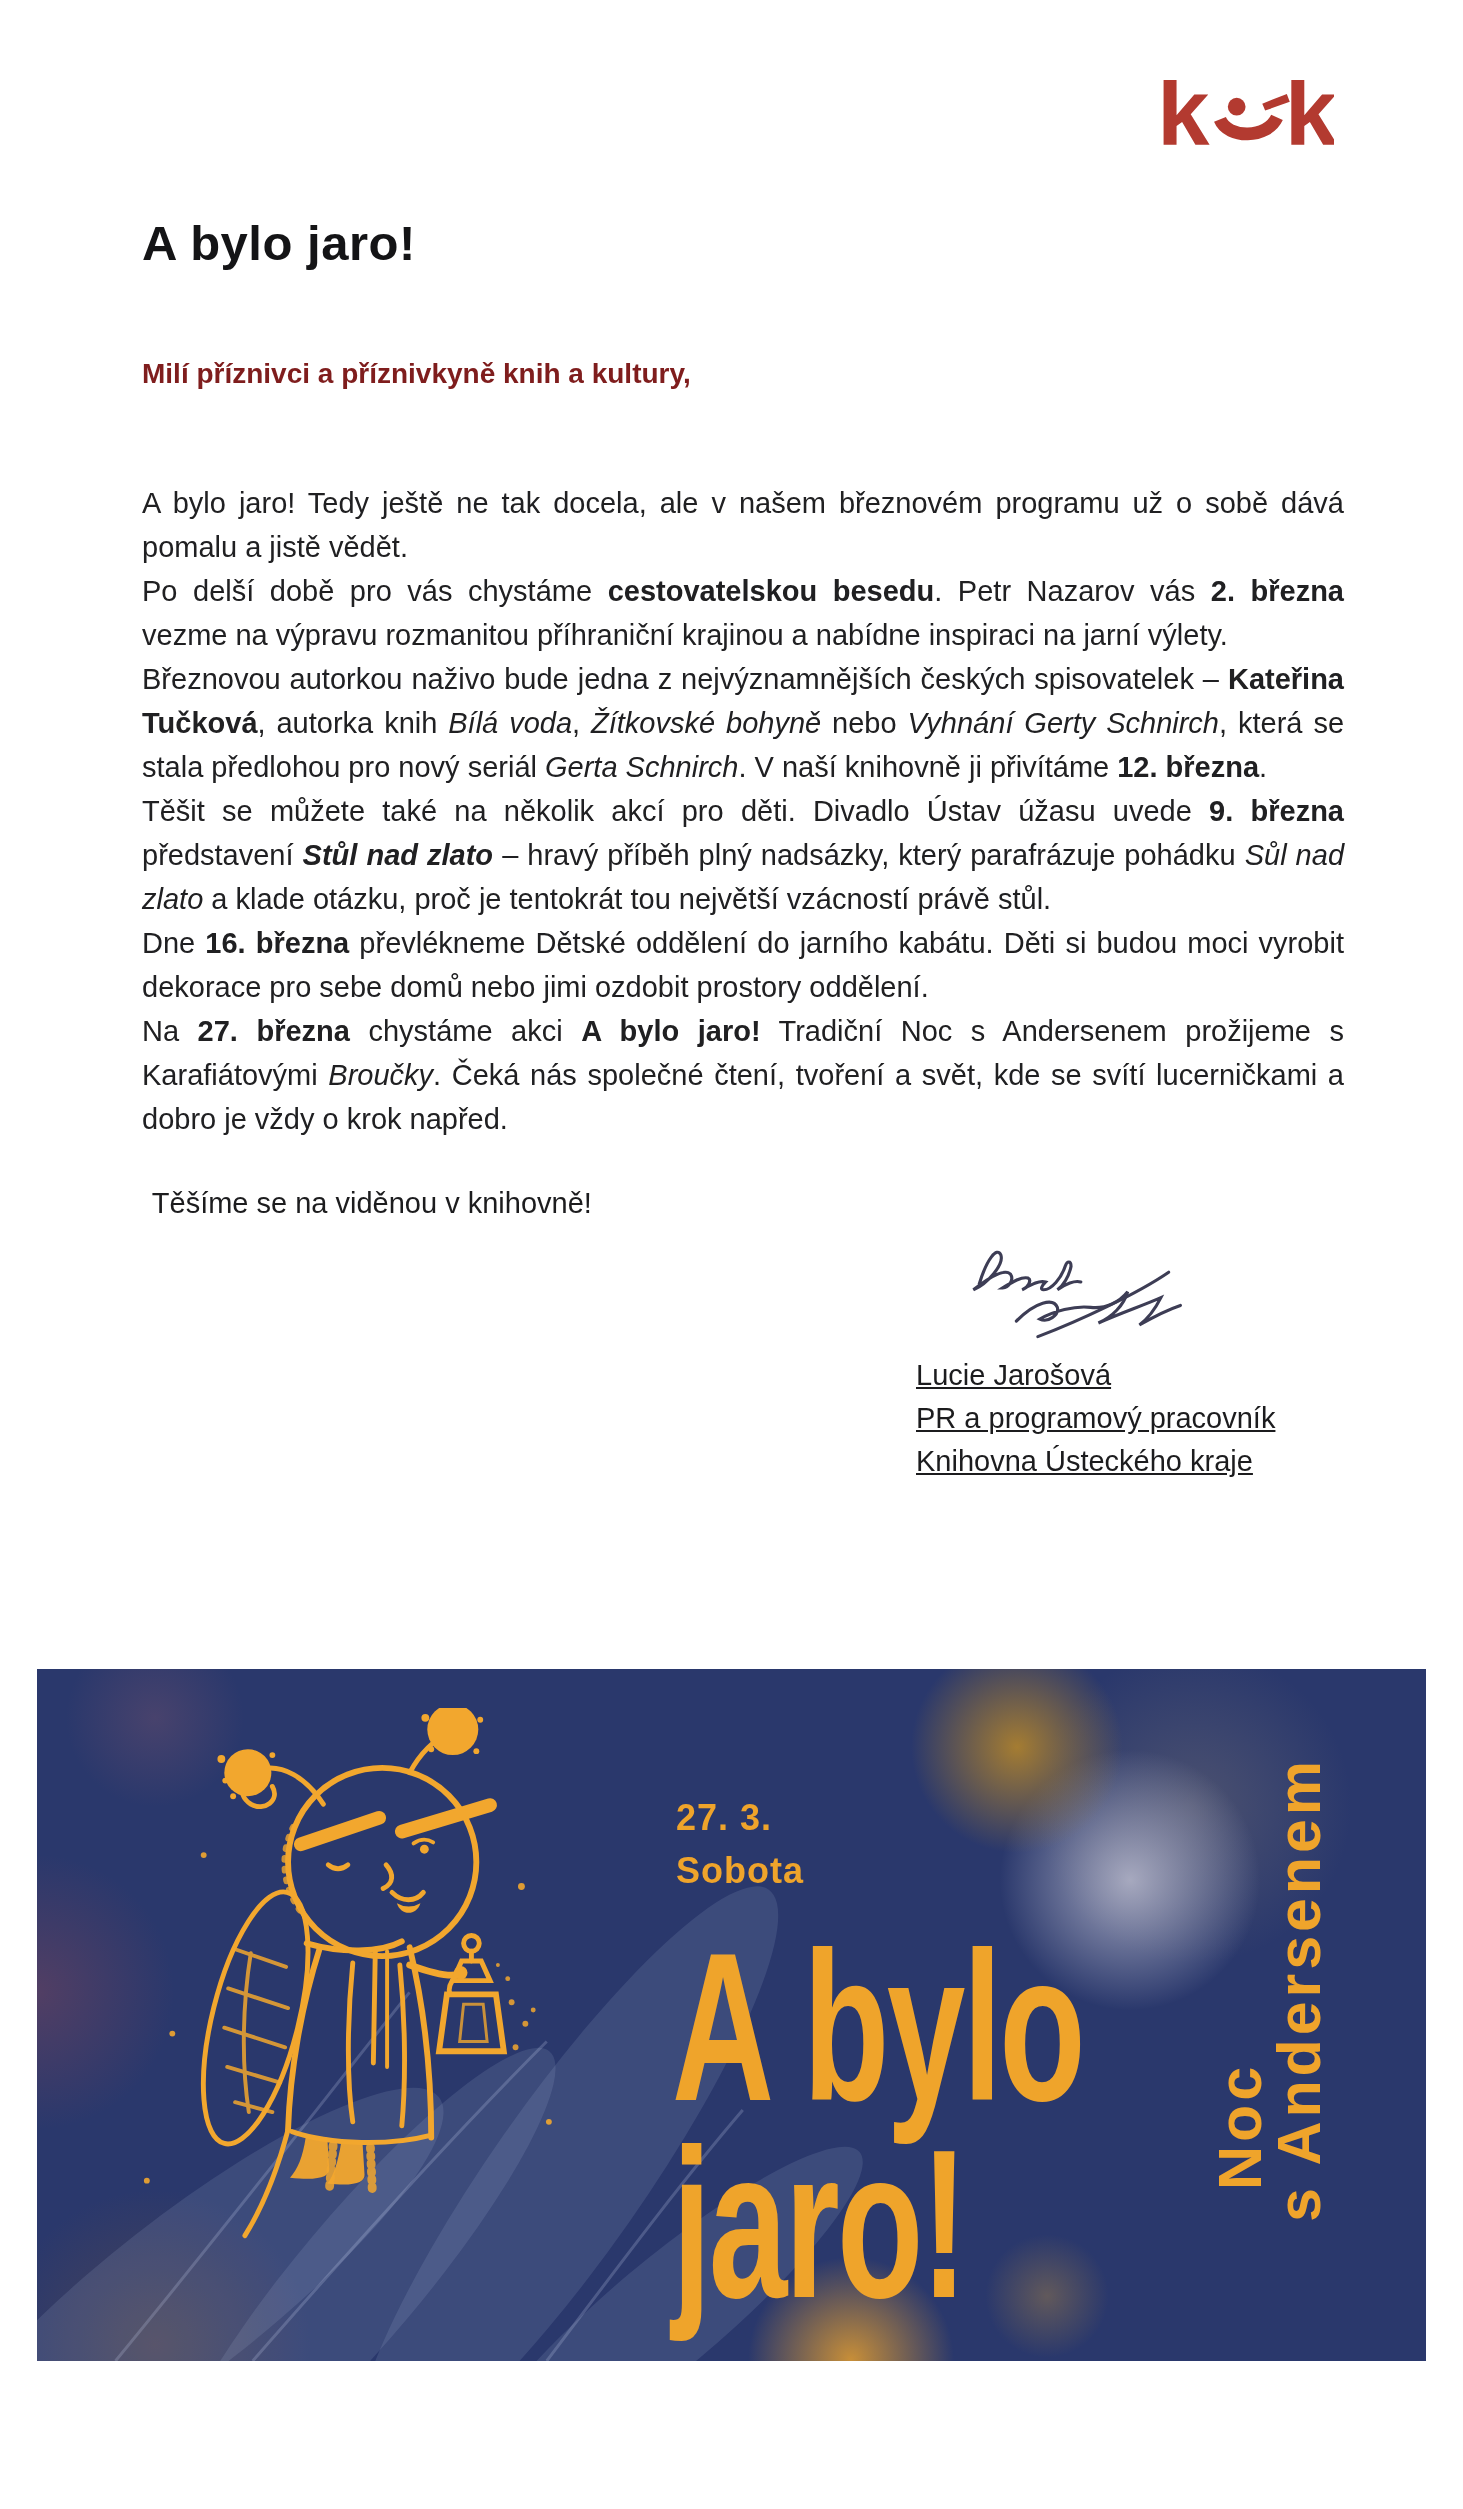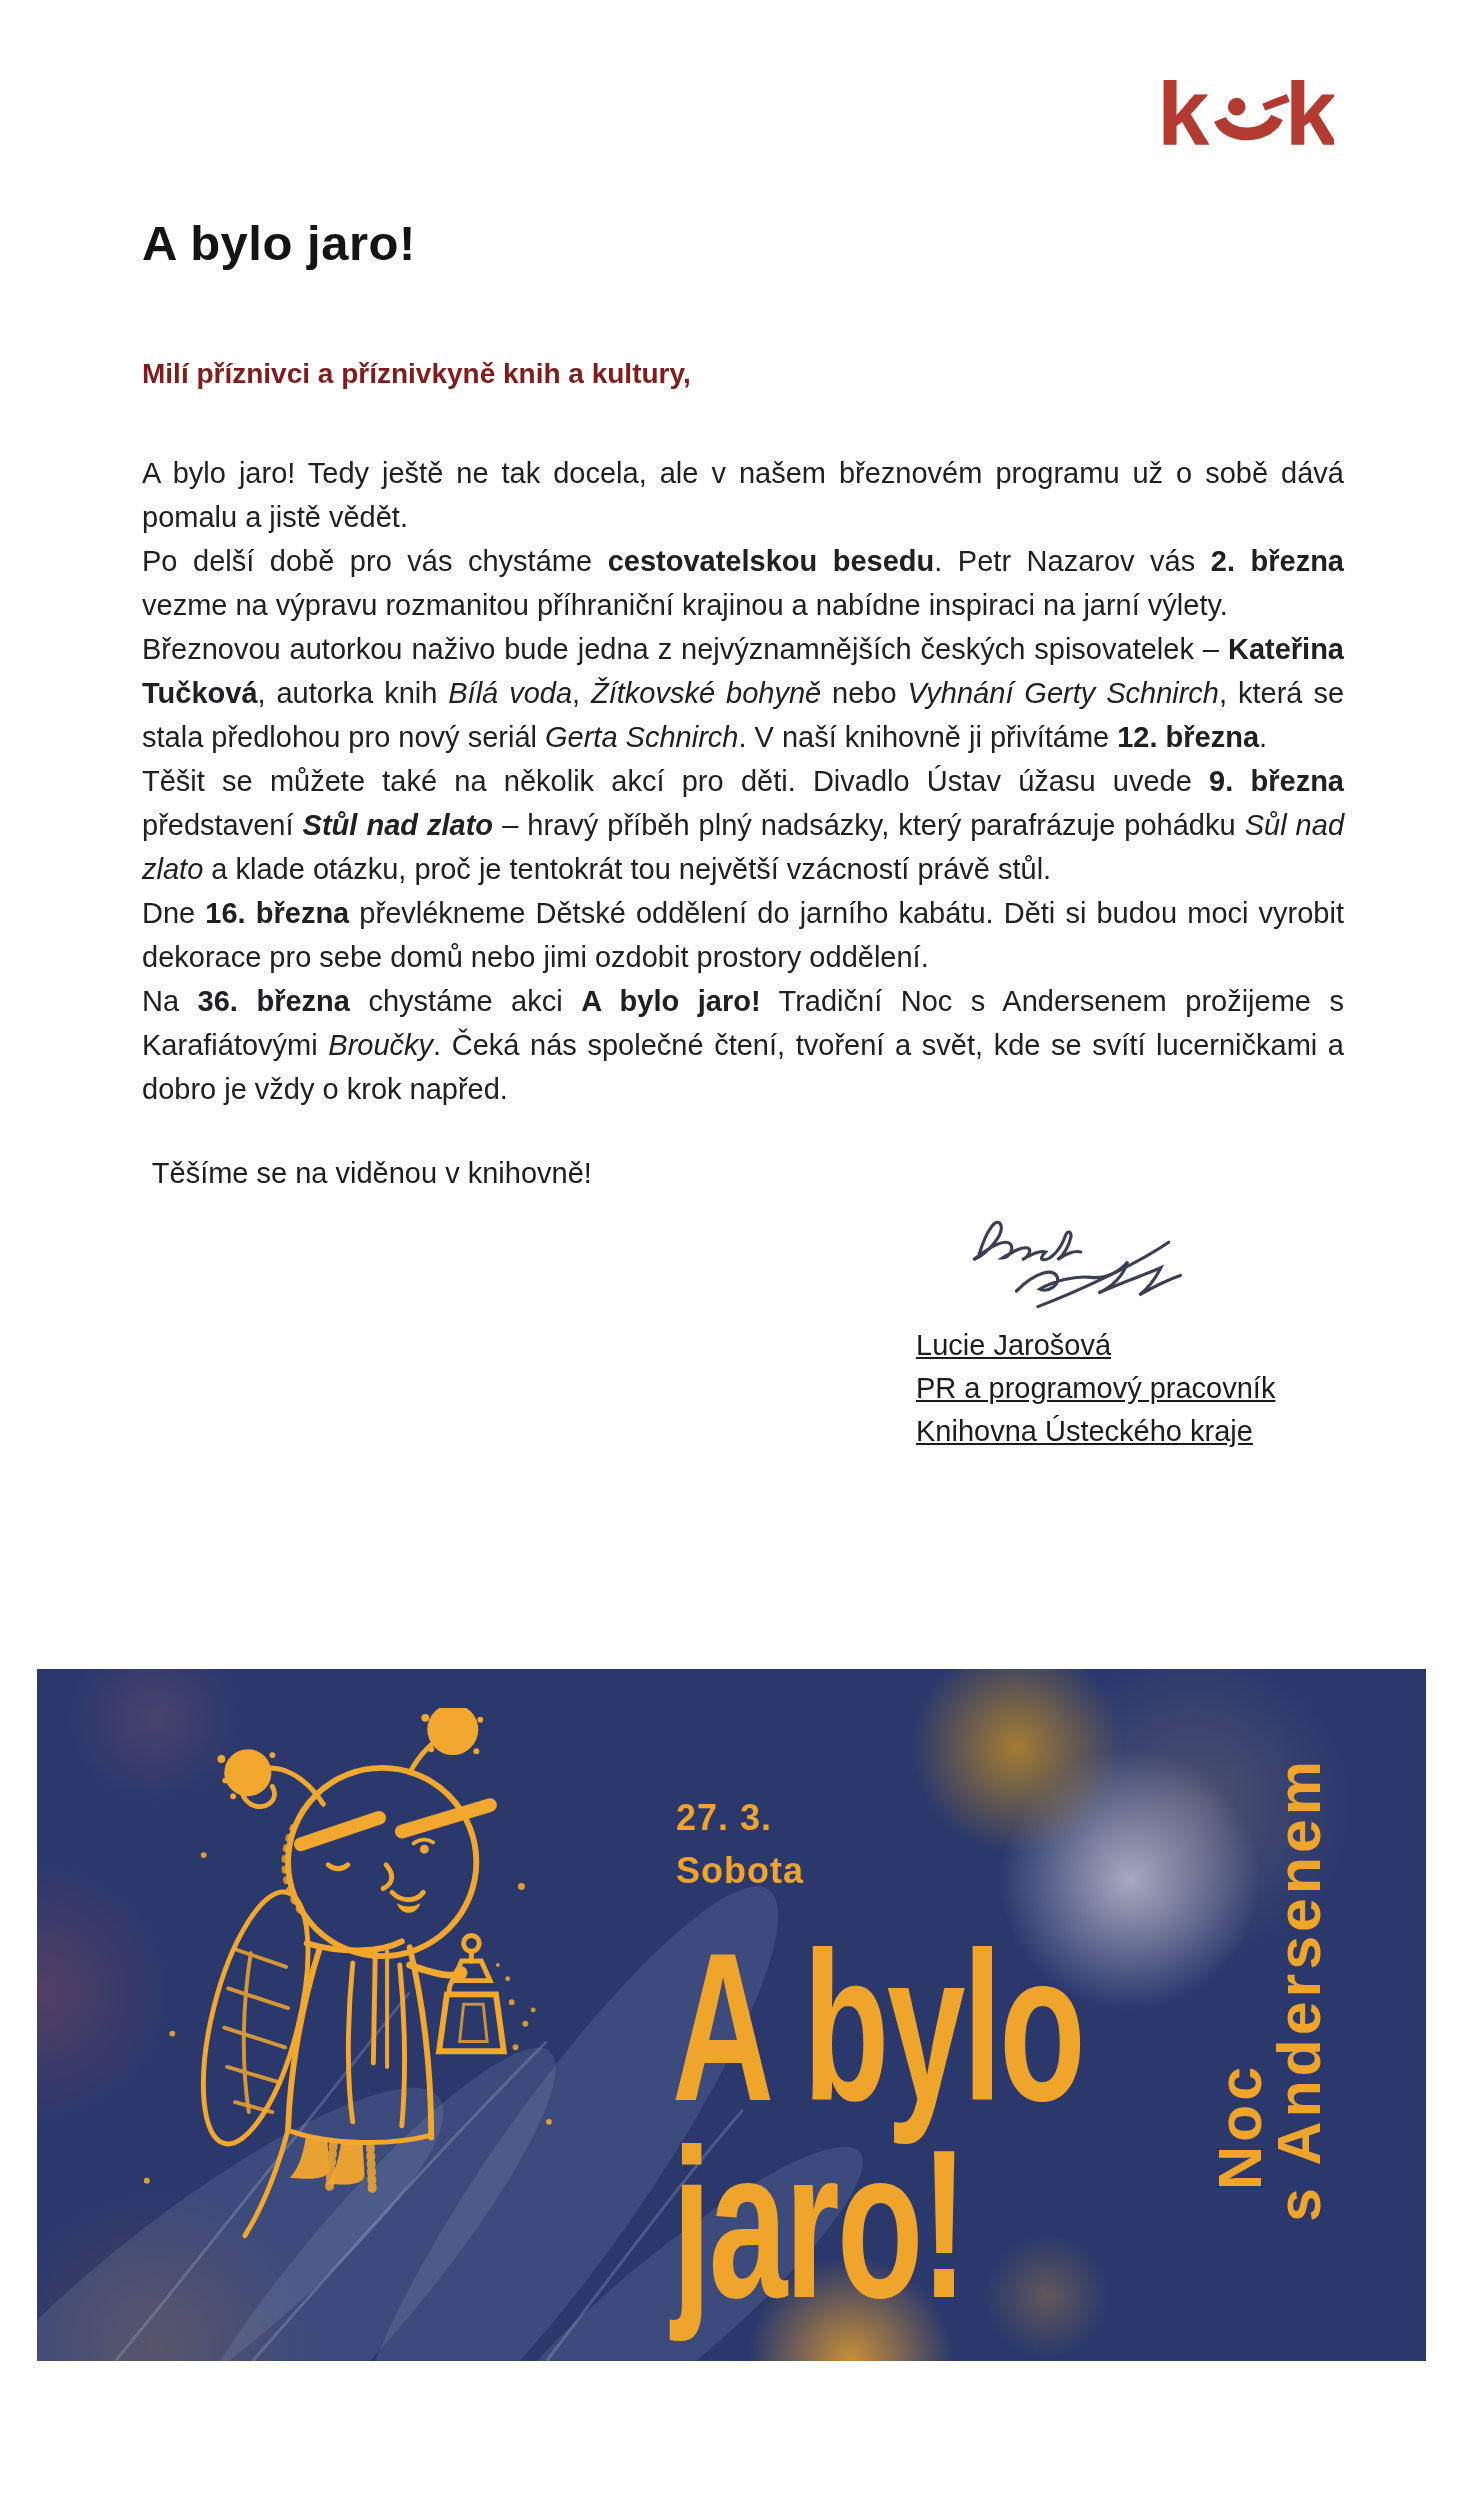--- a/index.html
+++ b/index.html
@@ -15,21 +15,21 @@
 
   
   .logo{position:absolute;top:80px;left:1161px;width:173px;height:71px;cursor:pointer;}
 
   
   .letter{position:absolute;left:142px;top:216px;width:1202px;}
   .letter h1{
     margin:0;font-size:49px;line-height:55px;font-weight:bold;letter-spacing:0.5px;color:#141416;
   }
   .greeting{margin-top:84px;font-size:28px;line-height:37px;font-weight:bold;color:#7f1d1d;}
-  .body-text{margin-top:59px;font-size:29px;line-height:44px;text-align:justify;color:#202022;}
+  .body-text{margin-top:89px;font-size:29px;line-height:44px;text-align:justify;color:#202022;}
   .body-text p{margin:0;}
   .b{font-weight:bold;}
   .i{font-style:italic;}
   .closing{margin-top:40px;font-size:29px;line-height:44px;padding-left:9.8px;}
 
   .signature{margin-top:13.7px;margin-left:774px;font-size:29px;line-height:43px;text-decoration:underline;}
   .sig-script{display:block;margin-left:5.9px;margin-bottom:-9.8px;}
 
   
   .banner{
@@ -84,21 +84,21 @@
   <div class="letter">
     <h1>A bylo jaro!</h1>
     <div class="greeting">Milí příznivci a příznivkyně knih a kultury,</div>
 
     <div class="body-text">
         <p><span>A bylo jaro! Tedy ještě ne tak docela, ale v našem březnovém programu už o sobě dává pomalu a jistě vědět.</span></p>
         <p><span>Po delší době pro vás chystáme </span><span class="b">cestovatelskou besedu</span><span>. Petr Nazarov vás </span><span class="b">2. března</span><span> vezme na výpravu rozmanitou příhraniční krajinou a nabídne inspiraci na jarní výlety.</span></p>
         <p><span>Březnovou autorkou naživo bude jedna z nejvýznamnějších českých spisovatelek – </span><span class="b">Kateřina Tučková</span><span>, autorka knih </span><span class="i">Bílá voda</span><span>, </span><span class="i">Žítkovské bohyně</span><span> nebo </span><span class="i">Vyhnání Gerty Schnirch</span><span>, která se stala předlohou pro nový seriál </span><span class="i">Gerta Schnirch</span><span>. V naší knihovně ji přivítáme </span><span class="b">12. března</span><span>.</span></p>
         <p><span>Těšit se můžete také na několik akcí pro děti. Divadlo Ústav úžasu uvede </span><span class="b">9. března</span><span> představení </span><span class="b i">Stůl nad zlato</span><span> – hravý příběh plný nadsázky, který parafrázuje pohádku </span><span class="i">Sůl nad zlato</span><span> a klade otázku, proč je tentokrát tou největší vzácností právě stůl.</span></p>
         <p><span>Dne </span><span class="b">16. března</span><span> převlékneme Dětské oddělení do jarního kabátu. Děti si budou moci vyrobit dekorace pro sebe domů nebo jimi ozdobit prostory oddělení.</span></p>
-        <p><span>Na </span><span class="b">36. března</span><span> chystáme akci </span><span class="b">A bylo jaro!</span><span> Tradiční Noc s Andersenem prožijeme s Karafiátovými </span><span class="i">Broučky</span><span>. Čeká nás společné čtení, tvoření a svět, kde se svítí lucerničkami a dobro je vždy o krok napřed.</span></p>
+        <p><span>Na </span><span class="b">27. března</span><span> chystáme akci </span><span class="b">A bylo jaro!</span><span> Tradiční Noc s Andersenem prožijeme s Karafiátovými </span><span class="i">Broučky</span><span>. Čeká nás společné čtení, tvoření a svět, kde se svítí lucerničkami a dobro je vždy o krok napřed.</span></p>
       </div>
 
     <div class="closing">Těšíme se na viděnou v knihovně!</div>
 
     <div class="signature">
       <svg class="sig-script" width="343" height="125" viewBox="0 0 350 128" aria-hidden="true">
         <g fill="none" stroke="#3d3d55" stroke-width="3.2" stroke-linecap="round">
           <path d="M58 46 C 66 20 76 8 80 16 C 84 26 66 46 52 52 C 70 38 84 30 90 36 C 94 42 88 50 82 50 C 92 44 102 38 108 40 C 112 42 108 50 102 52 C 112 46 120 42 126 44 C 122 48 120 52 124 52 C 132 52 142 40 146 28 C 148 22 152 22 152 28 C 150 38 144 48 138 52 C 146 46 156 42 162 44"></path>
           <path d="M96 84 C 116 64 134 60 138 70 C 140 78 128 86 120 82 C 134 74 156 68 172 70 C 188 72 202 64 210 54 C 206 68 194 80 180 86 C 202 76 226 68 244 60 C 238 72 230 82 222 88 C 236 80 252 72 264 68"></path>
           <path d="M118 100 C 160 84 220 56 252 34"></path>

